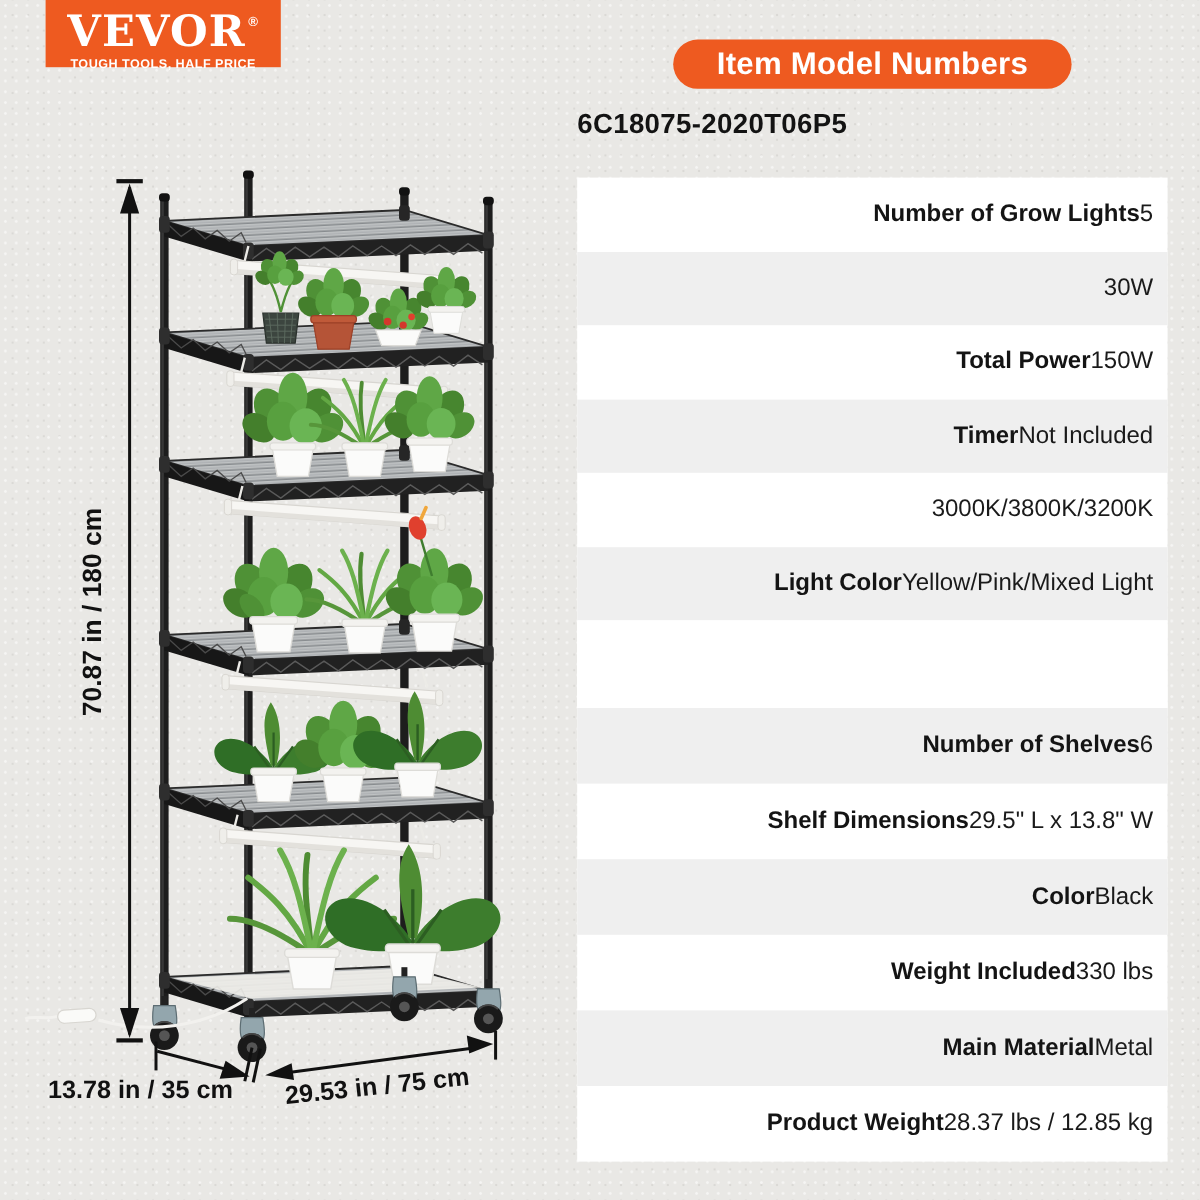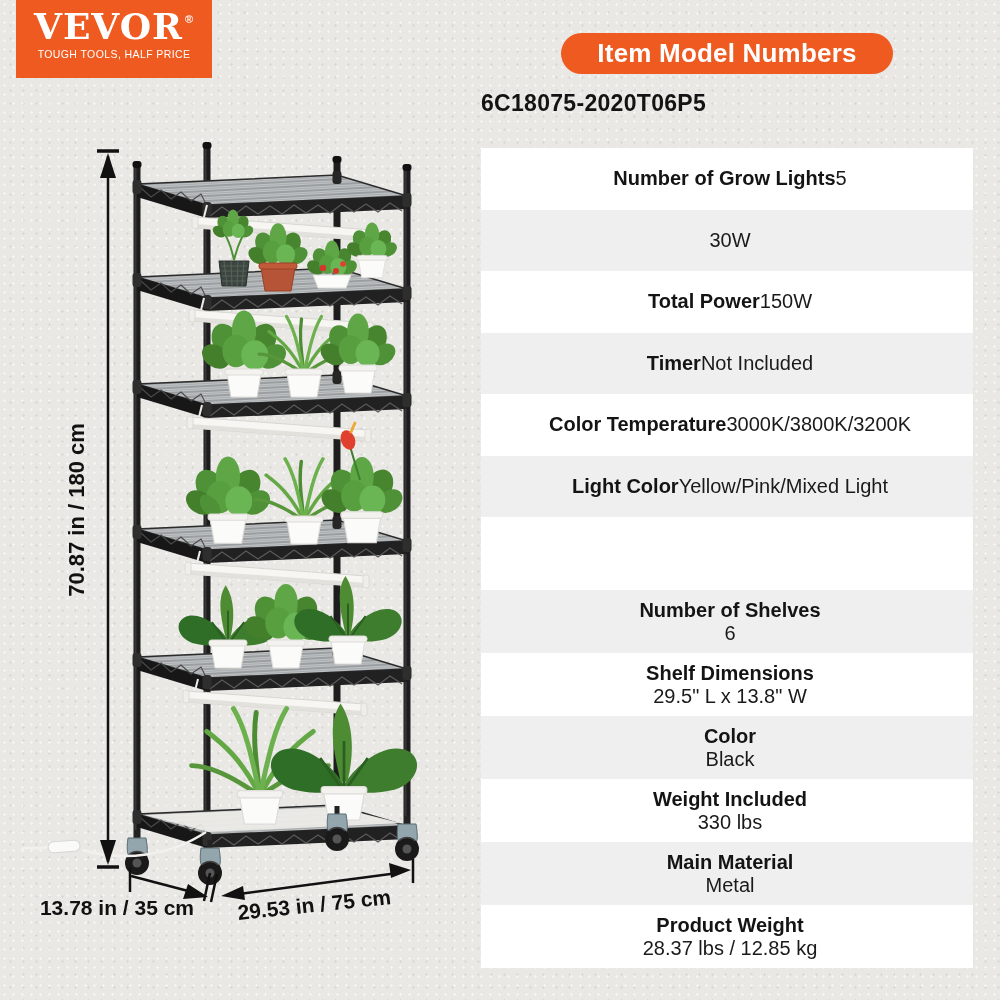--- a/index.html
+++ b/index.html
@@ -8,35 +8,35 @@
     background-color:#e9e8e5;
     background-image:
       radial-gradient(rgba(255,255,255,.55) 1px, transparent 1.3px),
       radial-gradient(rgba(185,183,178,.30) 1px, transparent 1.3px);
     background-size:9px 9px,13px 13px;
     background-position:0 0,4px 6px;
     font-family:"Liberation Sans",sans-serif;
     color:#141414;
   }
   
-  .logo{position:absolute;left:16px;top:0;width:196px;height:78px;background:#ee5a20;text-align:center;color:#fff;}
+  .logo{position:absolute;left:38px;top:0;width:196px;height:56px;background:#ee5a20;text-align:center;color:#fff;}
   .logo-brand{font-family:"DejaVu Serif",serif;font-weight:bold;font-size:36px;line-height:1;margin-top:8px;letter-spacing:1px;}
   .logo-reg{font-size:11px;font-family:"Liberation Sans",sans-serif;vertical-align:16px;margin-left:2px;}
-  .logo-tagline{font-size:10.5px;font-weight:normal;letter-spacing:.4px;margin-top:4px;}
+  .logo-tagline{font-size:10.5px;font-weight:bold;letter-spacing:.4px;margin-top:4px;}
   
   .right-col{position:absolute;left:481px;top:0;width:492px;}
   .pill-wrap{position:absolute;left:0;top:33px;width:100%;display:flex;justify-content:center;}
   .pill{background:#ee5a20;color:#fff;font-weight:bold;font-size:26px;height:41px;display:flex;align-items:center;padding:0 36px;border-radius:21px;letter-spacing:.2px;}
   .model{position:absolute;left:0;top:90px;width:100%;text-align:left;font-size:23px;font-weight:bold;color:#131313;letter-spacing:.3px;}
   .spec{position:absolute;left:0;top:148px;width:492px;background:#fff;}
-  .row{display:flex;justify-content:center;align-items:center;padding:0 12px 0 18px;font-size:20px;}
+  .row{display:flex;justify-content:flex-end;align-items:center;padding:0 12px 0 18px;font-size:20px;}
   .row .lbl{font-weight:bold;color:#141414;}
   .row .val{color:#1a1a1a;font-weight:normal;text-align:right;}
   .g1 .row{height:61.5px;}
-  .g2 .row{height:63px;flex-direction:column;}
+  .g2 .row{height:63px;}
   .g1 .row:nth-child(even){background:#efefef;}
   .g2 .row:nth-child(odd){background:#efefef;}
   .spacer{height:73px;background:#fff;}
   
   .illus{position:absolute;left:20px;top:120px;width:450px;height:860px;}
   svg text{font-family:"Liberation Sans",sans-serif;}
 </style>
 </head>
 <body>
 
@@ -64,21 +64,20 @@
           </div>
         <div class="row">
             <span class="lbl">Total Power</span>
             <span class="val">150W</span>
           </div>
         <div class="row">
             <span class="lbl">Timer</span>
             <span class="val">Not Included</span>
           </div>
         <div class="row">
-            <span class="lbl">Color Temperature</span>
             <span class="val">3000K/3800K/3200K</span>
           </div>
         <div class="row">
             <span class="lbl">Light Color</span>
             <span class="val">Yellow/Pink/Mixed Light</span>
           </div>
       </div>
       <div class="spacer"></div>
       <div class="g2">
         <div class="row">

